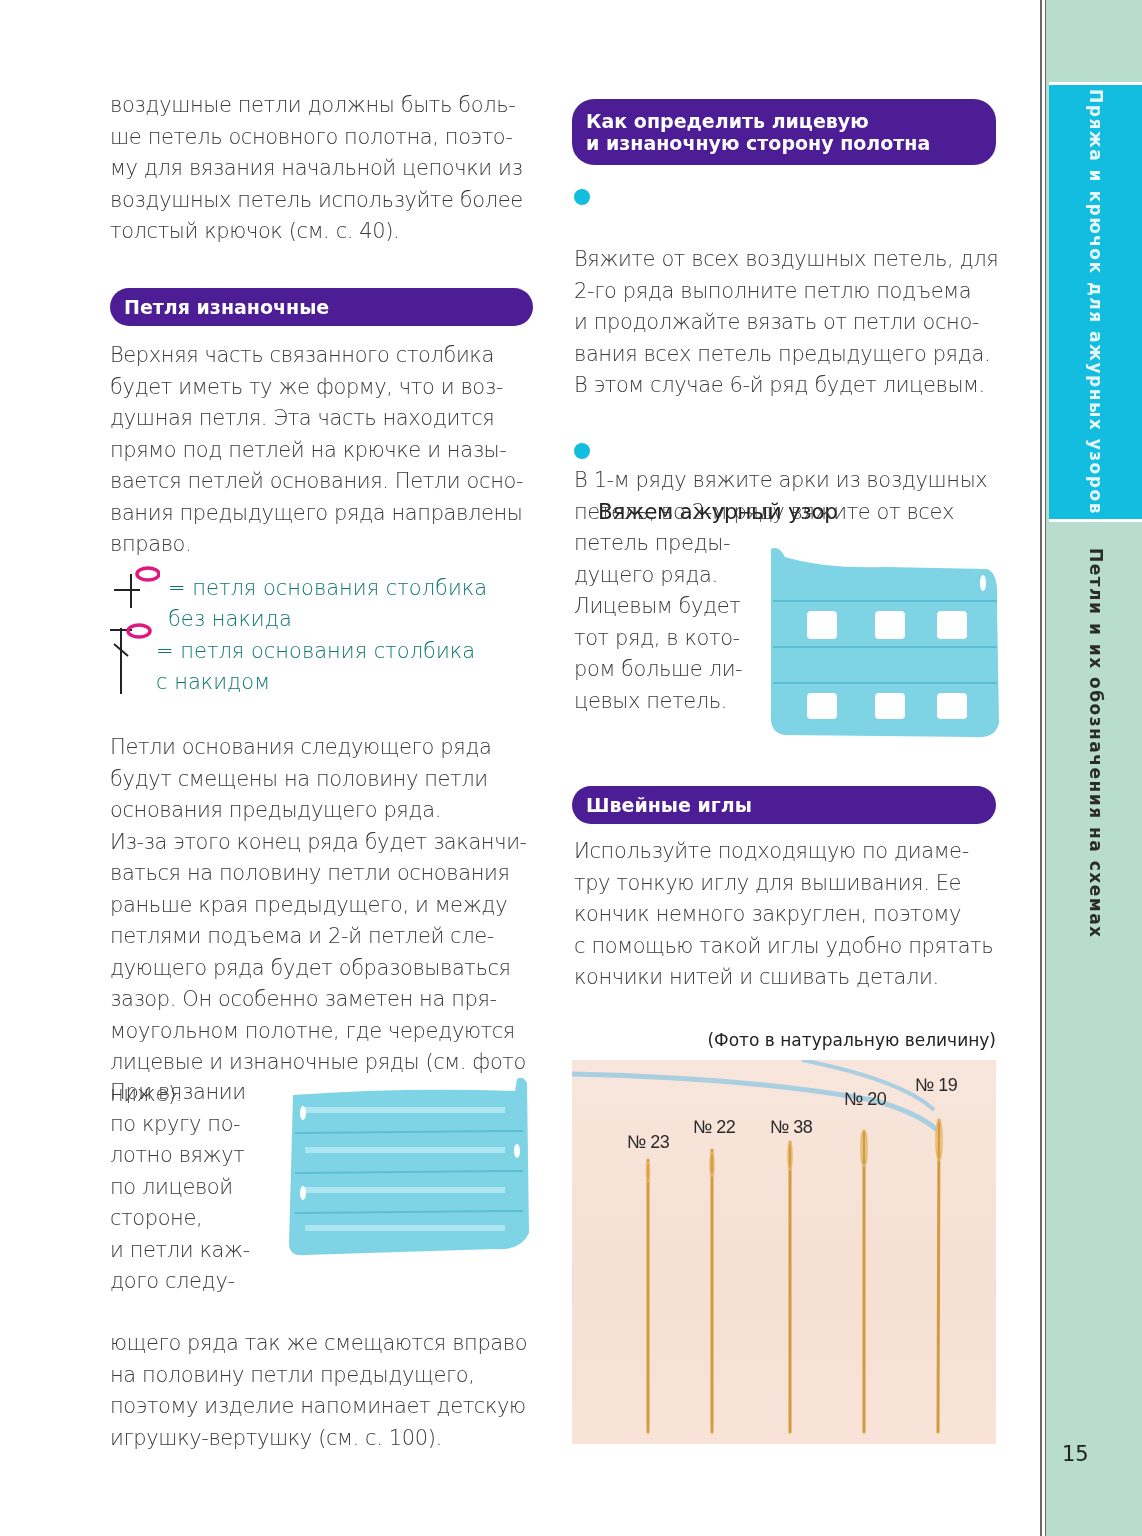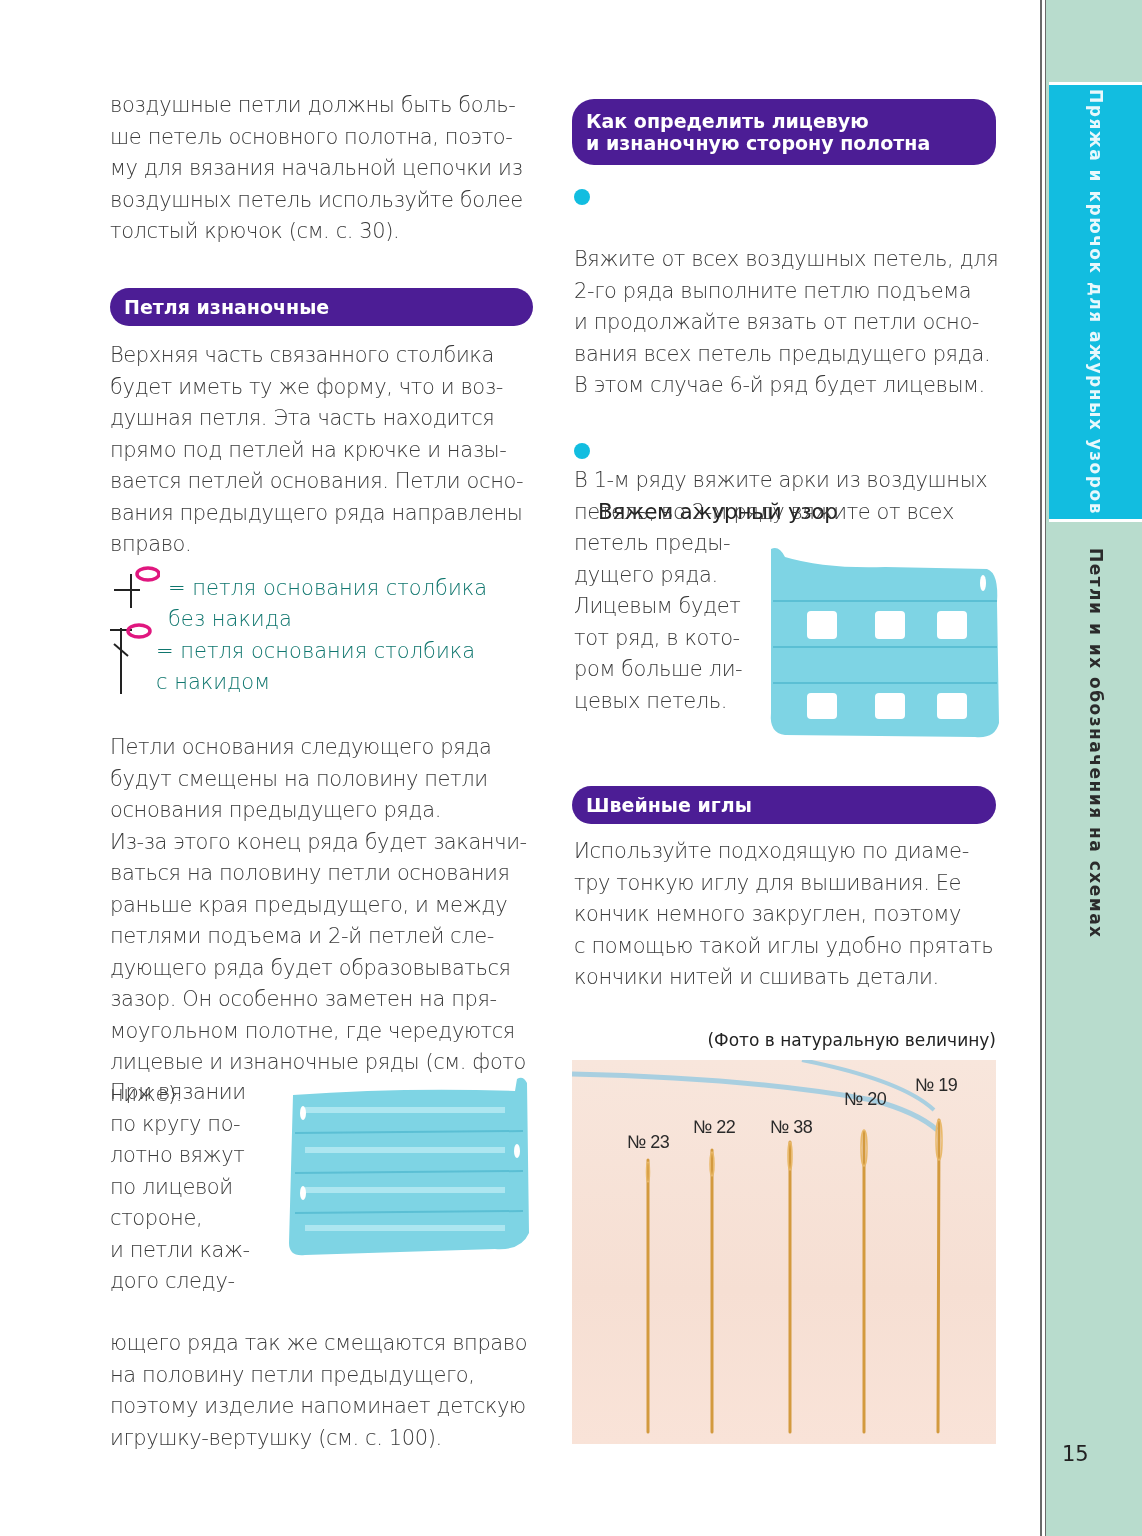--- a/index.html
+++ b/index.html
@@ -44,21 +44,21 @@
 </div>
 <div class="tab tab-inactive">
   <span class="tab-label">Петли и их обозначения на схемах</span>
 </div>
 <div class="page-number">15</div>
 
 <div class="para text" style="left:110px; top:90px; width:430px;">воздушные петли должны быть боль-
 ше петель основного полотна, поэто-
 му для вязания начальной цепочки из
 воздушных петель используйте более
-толстый крючок (см. с. 30).</div>
+толстый крючок (см. с. 40).</div>
 
 <div class="pill" style="left:110px; top:288px; width:423px; height:38px;">
   <span>Петля изнаночные</span>
 </div>
 
 <div class="para text" style="left:110px; top:340px; width:430px;">Верхняя часть связанного столбика
 будет иметь ту же форму, что и воз-
 душная петля. Эта часть находится
 прямо под петлей на крючке и назы-
 вается петлей основания. Петли осно-

